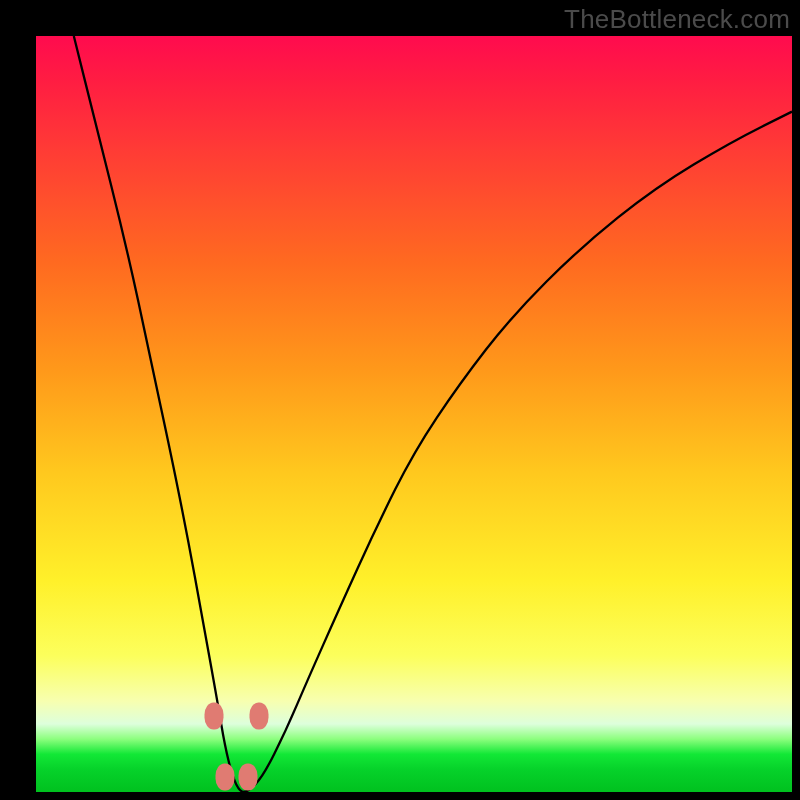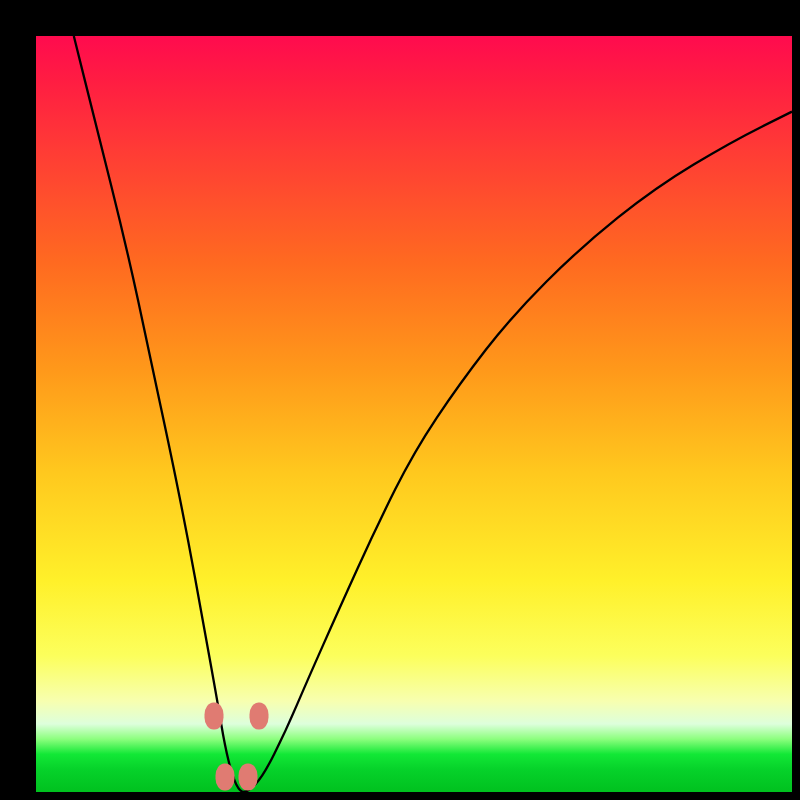--- a/index.html
+++ b/index.html
@@ -71,20 +71,21 @@
     border-radius: 9px / 12px;
     background: #e07b72;
     transform: translate(-50%, -50%);
   }
 </style>
 </head>
 <body>
 
 <div class="outer">
 
+  <div class="watermark">TheBottleneck.com</div>
 
   <div class="plot">
 
     <svg class="curve" viewBox="0 0 756 756" preserveAspectRatio="none">
       <path d="M 37.8 0.0 Q 37.8 0.0 49.1 45.4 Q 60.5 90.7 75.6 151.2 Q 90.7 211.7 102.1 264.6 Q 113.4 317.5 124.7 370.4 Q 136.1 423.4 143.6 461.2 Q 151.2 499.0 158.8 540.5 Q 166.3 582.1 173.9 623.7 Q 181.4 665.3 185.2 688.0 Q 189.0 710.6 192.8 725.8 Q 196.6 740.9 200.3 748.4 Q 204.1 756.0 207.9 756.0 Q 211.7 756.0 219.2 748.4 Q 226.8 740.9 238.1 718.2 Q 249.5 695.5 260.8 669.1 Q 272.2 642.6 287.3 608.6 Q 302.4 574.6 321.3 533.0 Q 340.2 491.4 359.1 453.6 Q 378.0 415.8 400.7 381.8 Q 423.4 347.8 449.8 313.7 Q 476.3 279.7 510.3 245.7 Q 544.3 211.7 582.1 181.4 Q 619.9 151.2 657.7 128.5 Q 695.5 105.8 725.8 90.7 T 756.0 75.6"></path>
     </svg>
 
     <div>
         <div class="marker" style="left: 177.7px; top: 680.4px;"></div>
         <div class="marker" style="left: 223px; top: 680.4px;"></div>

